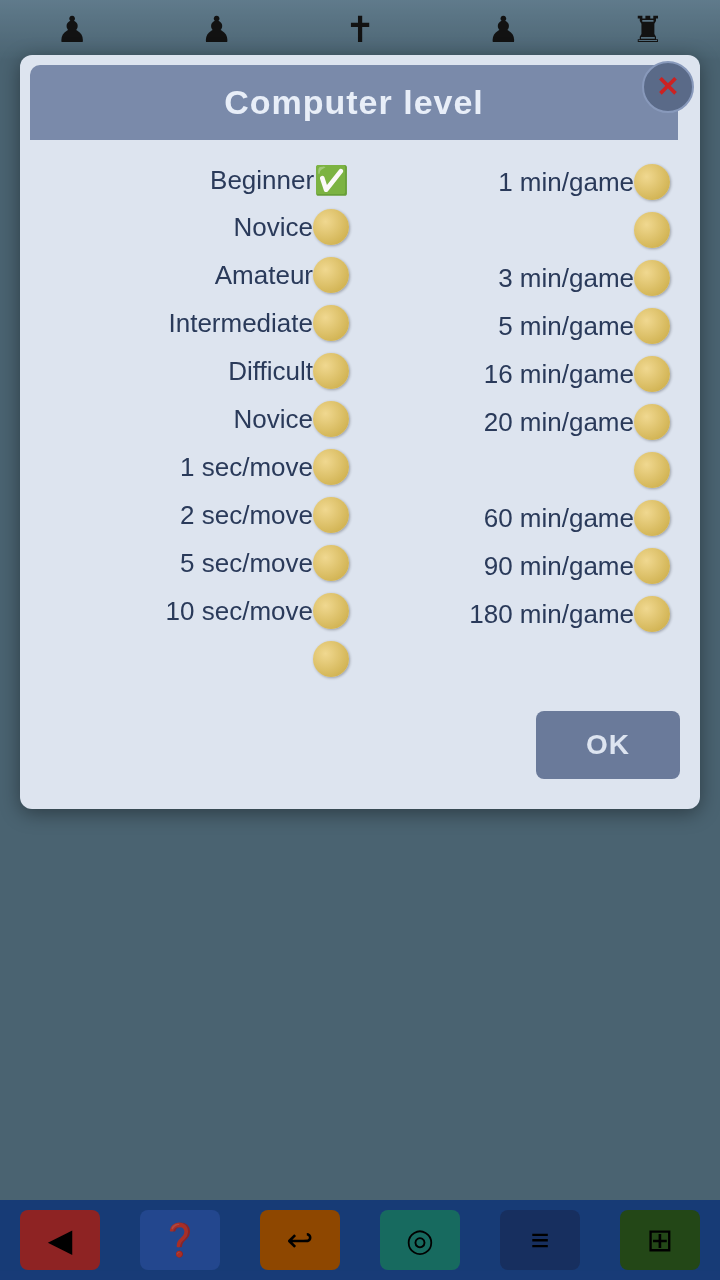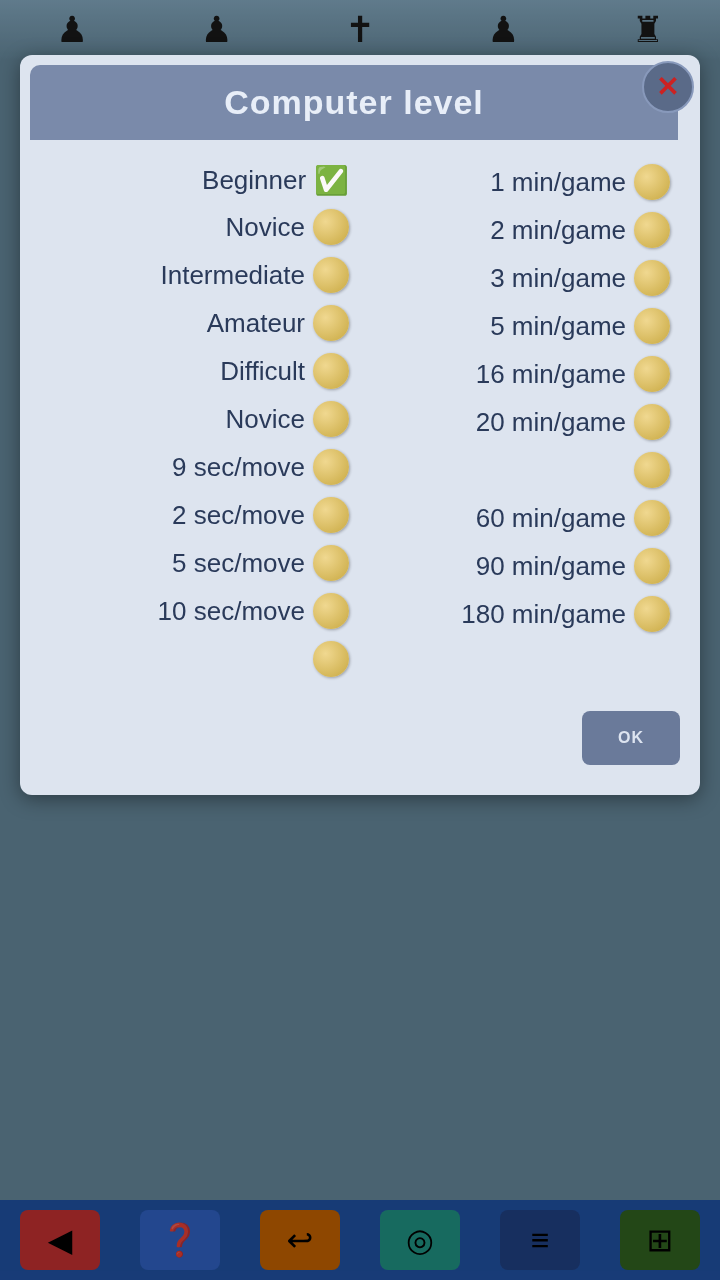--- a/index.html
+++ b/index.html
@@ -98,21 +98,21 @@
       flex: 1;
       display: flex;
       flex-direction: column;
       gap: 4px;
     }
 
     .option-row {
       display: flex;
       align-items: center;
       justify-content: flex-end;
-      gap: 8px;
+      gap: 0;
       padding: 4px 10px 4px 0;
       cursor: pointer;
     }
 
     .option-row.right-col {
       justify-content: flex-end;
       align-items: center;
     }
 
     .option-label {
@@ -134,22 +134,22 @@
       font-size: 28px;
     }
 
     .ok-btn {
       display: block;
       margin: 20px 20px 10px auto;
       background: #6a7a9a;
       color: #dde4f0;
       border: none;
       border-radius: 8px;
-      padding: 18px 36px;
-      font-size: 16px;
+      padding: 18px 50px;
+      font-size: 28px;
       font-weight: bold;
       cursor: pointer;
       letter-spacing: 1px;
     }
 
     .bottom-bar {
       position: absolute;
       bottom: 0;
       left: 0;
       width: 720px;
@@ -213,37 +213,37 @@
 
       <div class="option-row">
             <span class="option-label">Beginner</span>
             <span class="check-icon">✅</span>
           </div>
           <div class="option-row">
             <span class="option-label">Novice</span>
             <div class="radio-circle"></div>
           </div>
           <div class="option-row">
+            <span class="option-label">Amateur</span>
+            <div class="radio-circle"></div>
+          </div>
+          <div class="option-row">
             <span class="option-label">Intermediate</span>
             <div class="radio-circle"></div>
           </div>
           <div class="option-row">
-            <span class="option-label">Amateur</span>
-            <div class="radio-circle"></div>
-          </div>
-          <div class="option-row">
             <span class="option-label">Difficult</span>
             <div class="radio-circle"></div>
           </div>
           <div class="option-row">
             <span class="option-label">Novice</span>
             <div class="radio-circle"></div>
           </div>
           <div class="option-row">
-            <span class="option-label">9 sec/move</span>
+            <span class="option-label">1 sec/move</span>
             <div class="radio-circle"></div>
           </div>
           <div class="option-row">
             <span class="option-label">2 sec/move</span>
             <div class="radio-circle"></div>
           </div>
           <div class="option-row">
             <span class="option-label">5 sec/move</span>
             <div class="radio-circle"></div>
           </div>
@@ -256,21 +256,20 @@
           </div>
         </div>
       <div class="divider-col"></div>
       <div class="options-col">
 
       <div class="option-row right-col">
             <span class="option-label">1 min/game</span>
             <div class="radio-circle"></div>
           </div>
           <div class="option-row right-col">
-            <span class="option-label">2 min/game</span>
             <div class="radio-circle"></div>
           </div>
           <div class="option-row right-col">
             <span class="option-label">3 min/game</span>
             <div class="radio-circle"></div>
           </div>
           <div class="option-row right-col">
             <span class="option-label">5 min/game</span>
             <div class="radio-circle"></div>
           </div>

